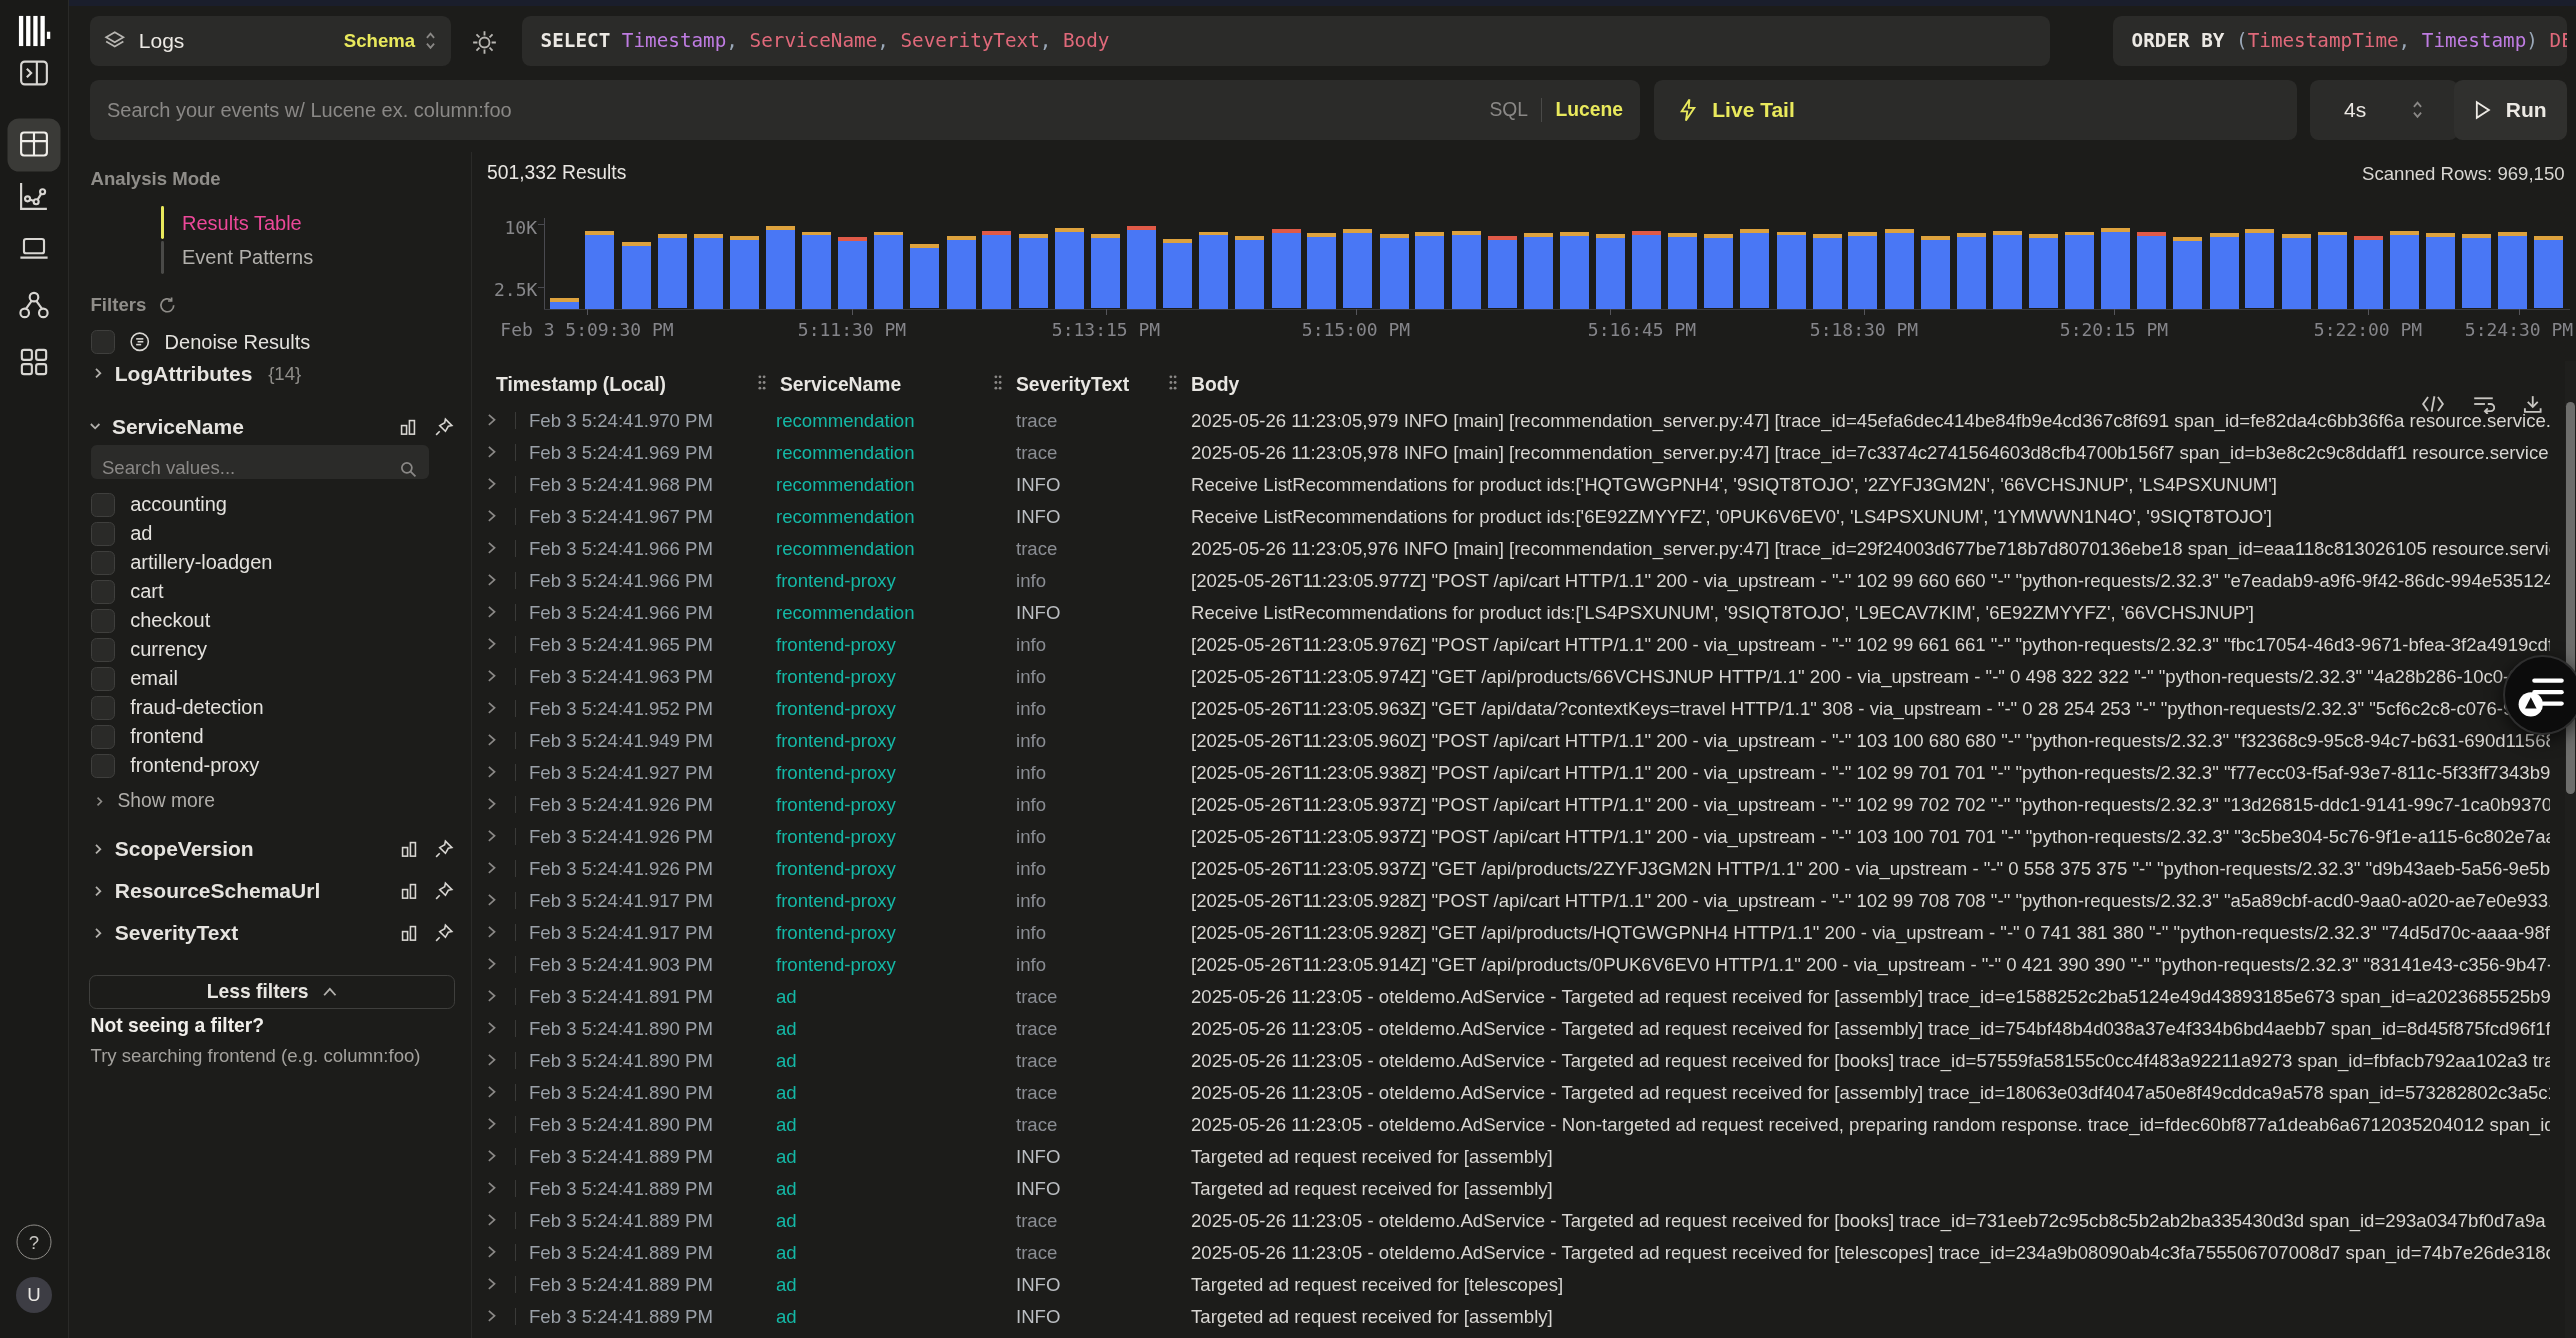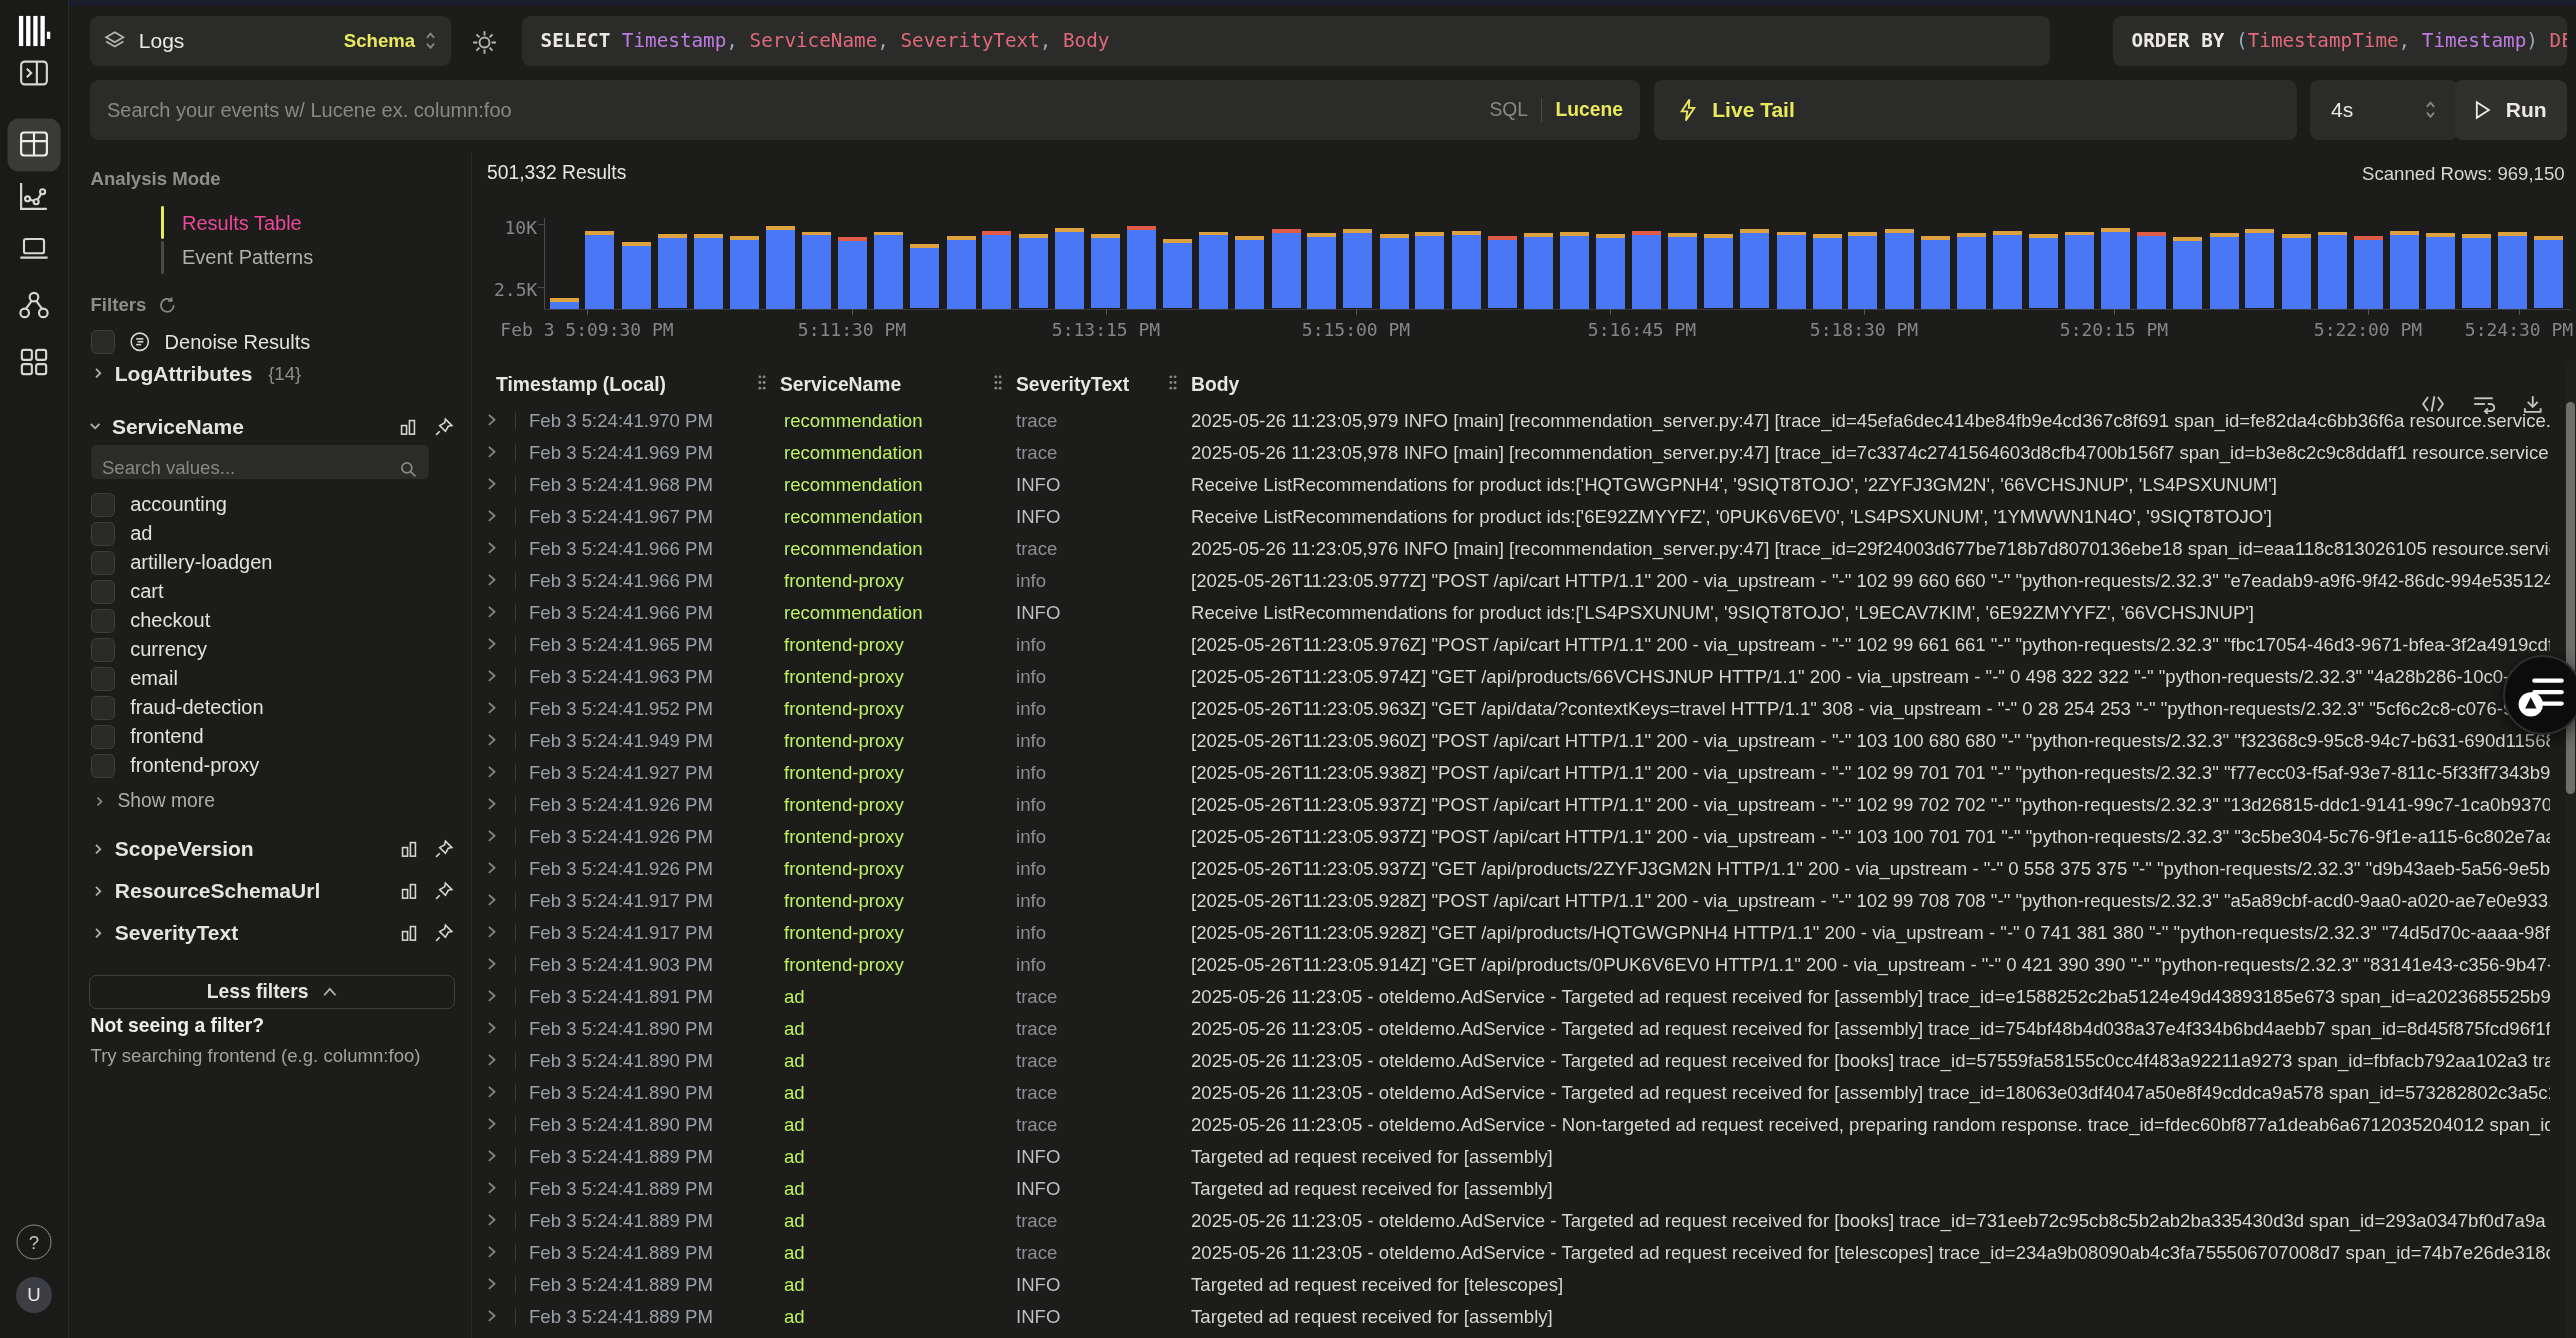--- a/index.html
+++ b/index.html
@@ -47,21 +47,21 @@
   
   .tbl{position:absolute;left:472px;top:361px;width:2104px;height:977px;overflow:hidden;}
   .tbl-head{position:absolute;top:13px;left:0;right:0;height:29px;color:#e8e6e2;font-size:19.3px;font-weight:600;}
   .hcell{position:absolute;white-space:nowrap;}
   .hicons{position:absolute;top:20px;display:flex;gap:27px;}
   .tbody{position:absolute;top:43px;left:0;right:0;}
   .trow{position:relative;height:32px;}
   .trow .chev{position:absolute;left:14.3px;top:7.9px;}
   .trow .rdiv{position:absolute;left:43px;top:7.9px;width:1.4px;height:17px;background:#3a3a38;}
   .c-ts{position:absolute;left:57px;top:5.7px;color:#9aa0a8;font-size:18.6px;white-space:nowrap;}
-  .c-svc{position:absolute;left:312px;top:5.7px;color:#bef264;font-size:18.6px;white-space:nowrap;}
+  .c-svc{position:absolute;left:304px;top:5.7px;color:#14b8a6;font-size:18.6px;white-space:nowrap;}
   .c-sev{position:absolute;left:544px;top:5.7px;font-size:18.6px;white-space:nowrap;}
   .c-body{position:absolute;left:719px;top:5.7px;right:26px;color:#d8d6d2;font-size:18.6px;white-space:nowrap;overflow:hidden;}
   .sev-low{color:#8a8d93;} .sev-up{color:#bbbec2;}
   
   .scroll-track{position:absolute;left:2565px;top:361px;width:11.4px;height:977px;background:#1f1f1d;}
   .scroll-thumb{position:absolute;left:2566px;top:402px;width:8.6px;height:392px;background:#6e6e6c;border-radius:4.3px;}
   .fab{position:absolute;left:2503px;top:655px;width:80px;height:80px;border-radius:50%;background:#0c0c0c;
     border:2.1px solid #2e2e2e;box-shadow:0 4.3px 17px rgba(0,0,0,.65);box-sizing:border-box;}
 </style>
 </head>
@@ -169,21 +169,21 @@
   </span>
 </div>
 <div class="pill" style="left:1654px;top:80px;width:643px;height:60px;padding:0 24px;box-sizing:border-box">
   <span style="display:flex">
     <svg width="20" height="24" viewBox="0 0 28 34" fill="none" stroke="#e9e95c" stroke-width="2.6">
       <polygon points="16,2 5,19 13,19 11,32 23,14 15,14"></polygon>
     </svg>
   </span>
   <span class="yellow" style="font-size:21px;font-weight:600;margin-left:14.3px">Live Tail</span>
 </div>
-<div class="pill" style="left:2310px;top:80px;width:148px;height:60px;padding:0 21px;box-sizing:border-box">
+<div class="pill" style="left:2310px;top:80px;width:148px;height:60px;padding:0 34px;box-sizing:border-box">
   <span style="color:#ece9e4;font-size:21px">4s</span>
   <span style="margin-left:auto;display:flex">
     <svg width="13" height="21.5" viewBox="0 0 18 30" fill="none" stroke="#8a8886" stroke-width="2.5">
       <polyline points="4,11 9,5 14,11"></polyline>
         <polyline points="4,19 9,25 14,19"></polyline>
     </svg>
   </span>
 </div>
 <div class="pill" style="left:2454px;top:80px;width:113px;height:60px;background:#30302e;justify-content:center;gap:14.3px">
   <span style="display:flex">

